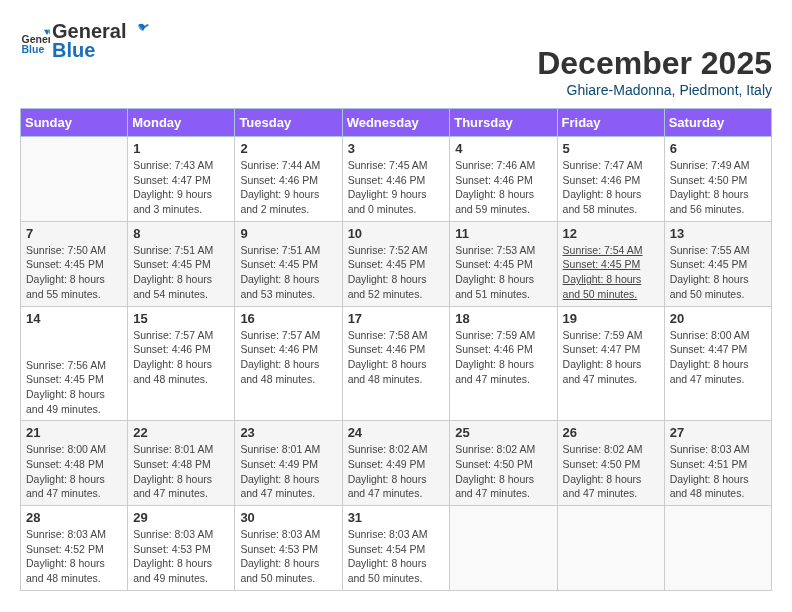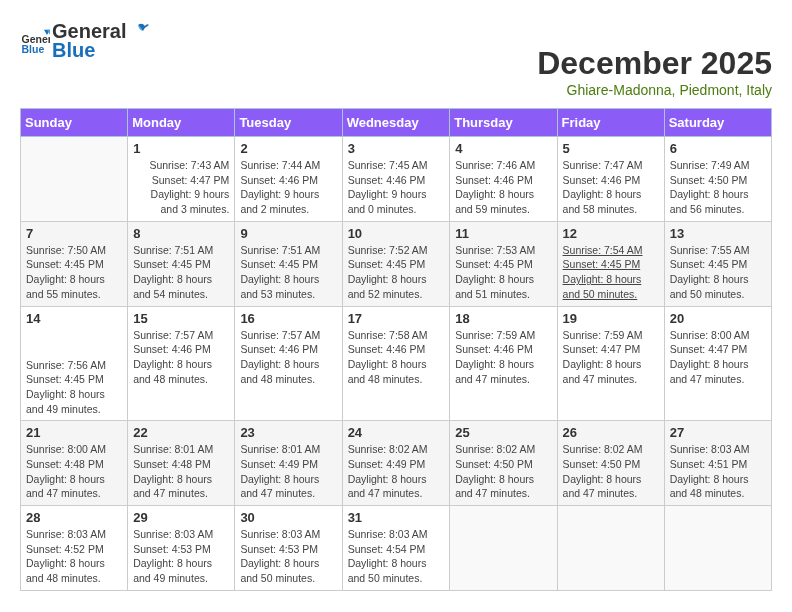--- a/index.html
+++ b/index.html
@@ -29,21 +29,21 @@
       text-align: right;
       margin-top: 25px;
     }
     .month-title {
       font-size: 32px;
       font-weight: bold;
       color: #333;
     }
     .location {
       font-size: 14px;
-      color: #4d7c0f;
+      color: #0c4a6e;
     }
     .calendar-table {
       width: 100%;
       border-collapse: collapse;
       font-size: 11px;
     }
     .calendar-table thead tr th {
       background-color: #8b5cf6;
       color: #fff;
       padding: 6px 4px;
@@ -118,21 +118,21 @@
         <th>Thursday</th>
         <th>Friday</th>
         <th>Saturday</th>
       </tr>
   </thead>
   <tbody id="calendar-body">
   <tr>
         <td class="empty-cell"></td>
         <td>
           <span class="day-number">1</span>
-          <div class="day-info" style="white-space: pre-line; text-align: right;">Sunrise: 7:43 AM
+          <div class="day-info" style="white-space: pre-line;">Sunrise: 7:43 AM
 Sunset: 4:47 PM
 Daylight: 9 hours
 and 3 minutes.</div>
         </td>
         <td>
           <span class="day-number">2</span>
           <div class="day-info" style="white-space: pre-line;">Sunrise: 7:44 AM
 Sunset: 4:46 PM
 Daylight: 9 hours
 and 2 minutes.</div>

